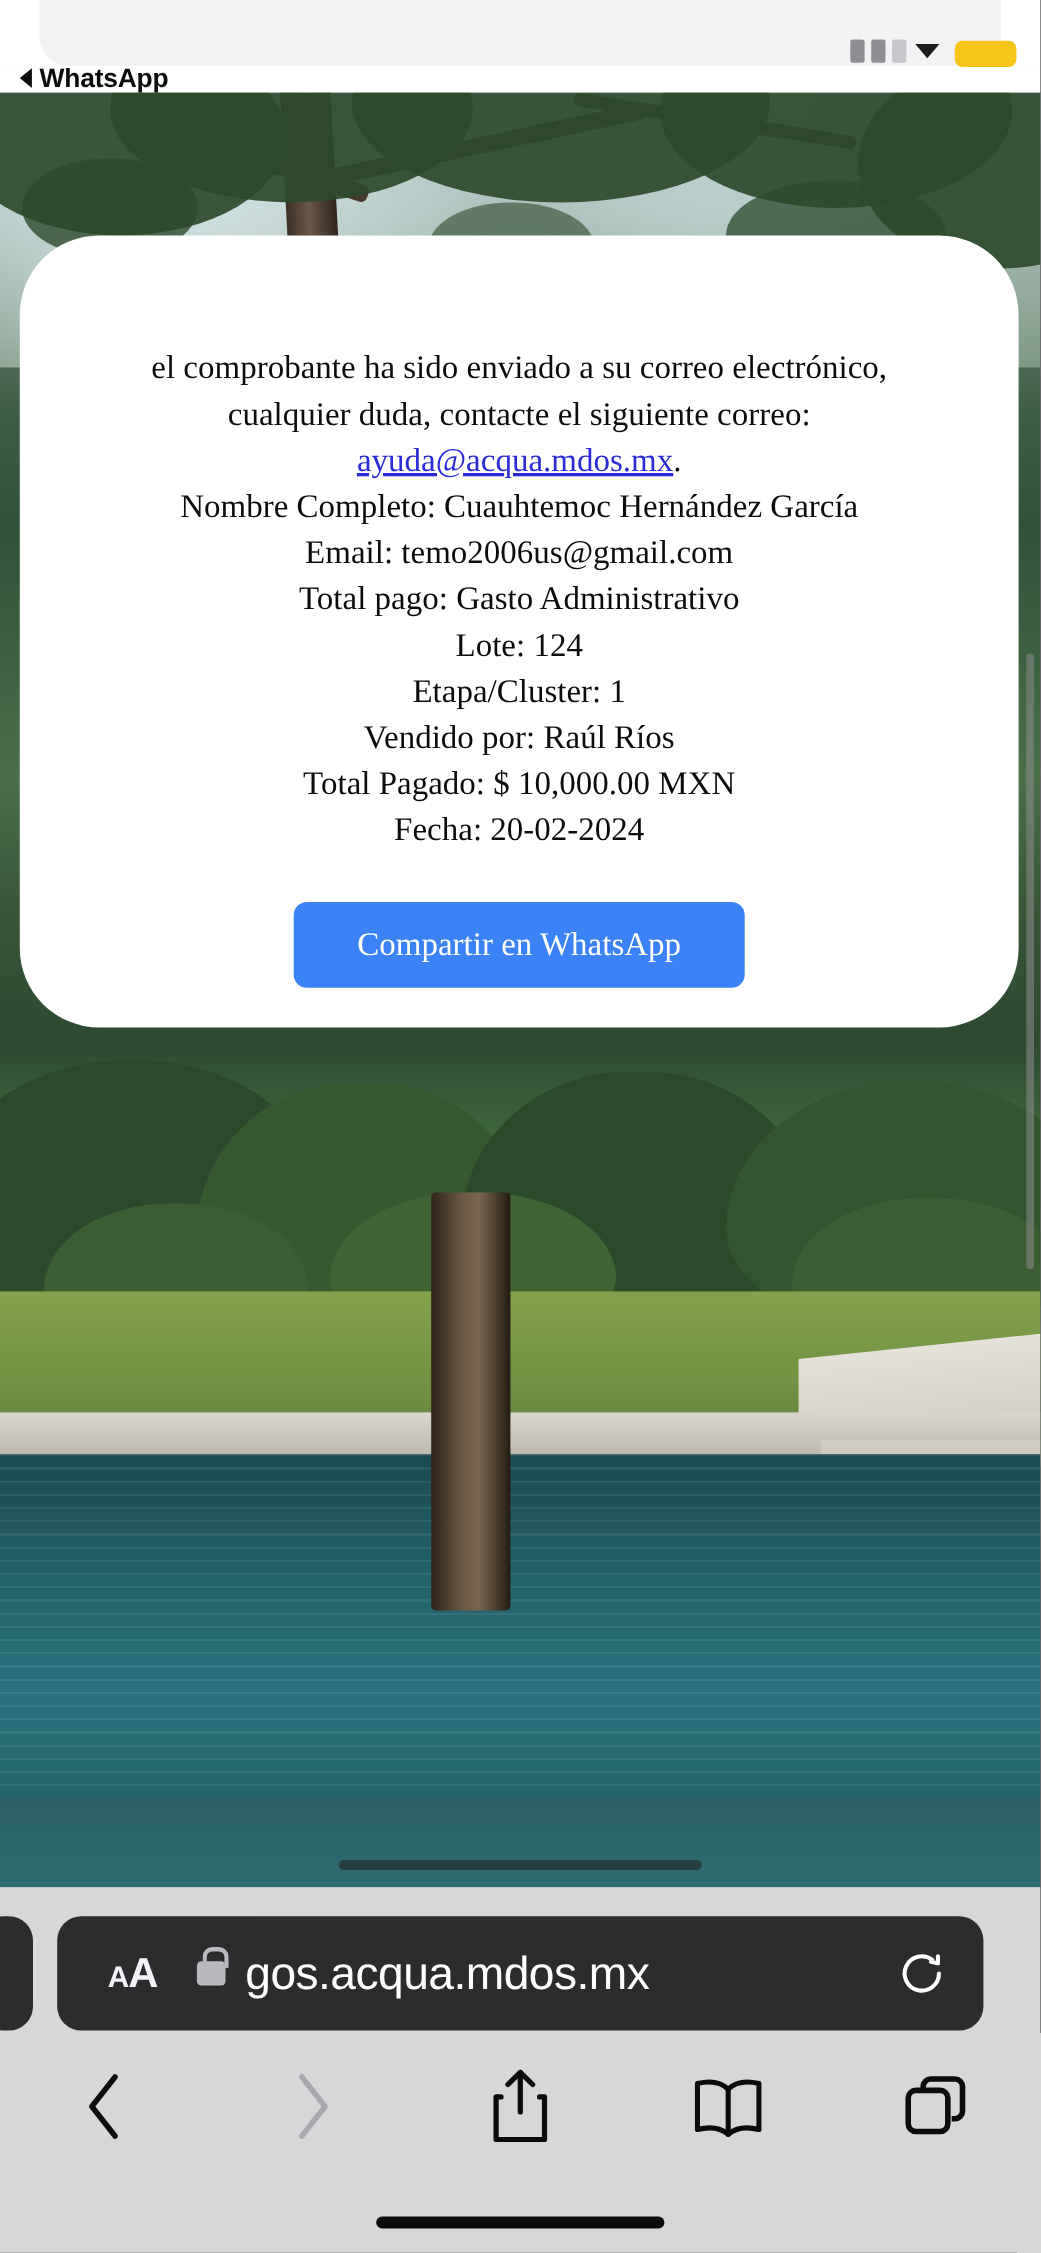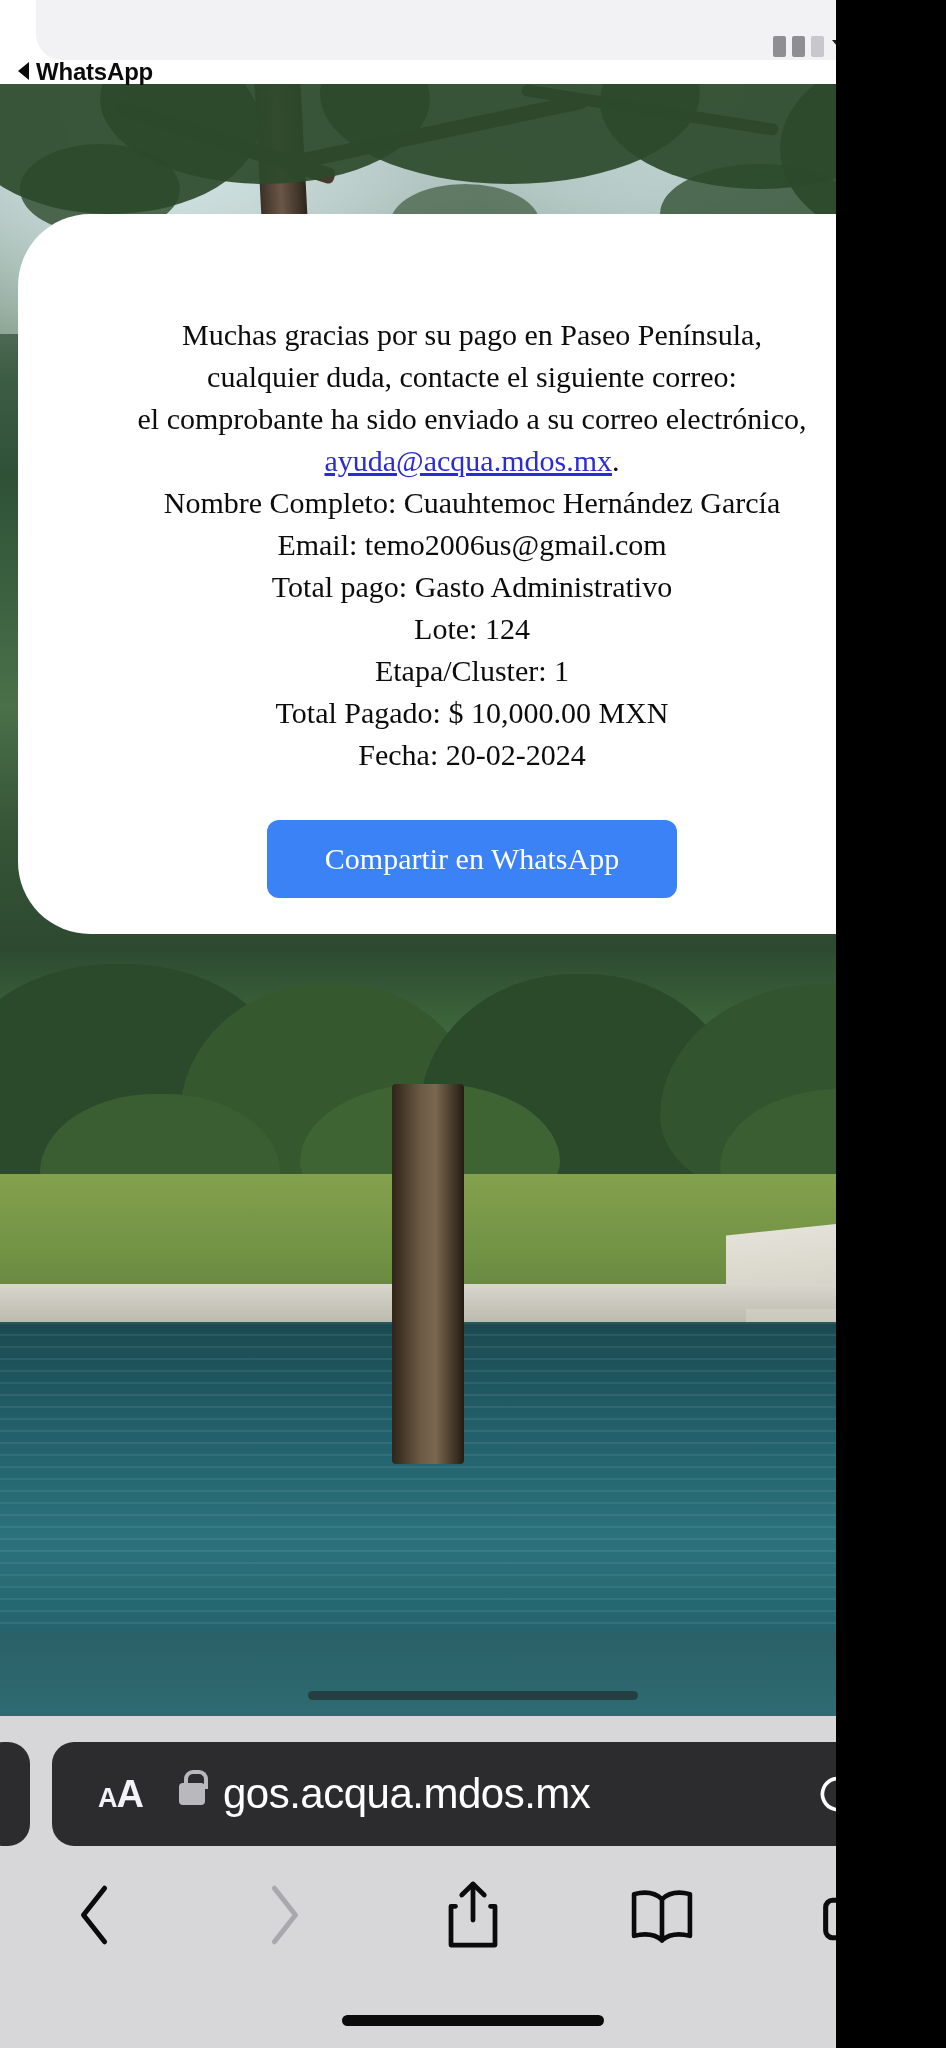--- a/index.html
+++ b/index.html
@@ -4,21 +4,21 @@
 <style>
   * { box-sizing: border-box; margin: 0; padding: 0; }
   html, body {
     width: 946px; height: 2048px;
     font-family: "Liberation Sans", sans-serif;
     background: #000;
     overflow: hidden;
   }
   .phone {
     position: relative;
-    width: 836px; height: 2048px;
+    width: 946px; height: 2048px;
     background: #e9e9eb;
     overflow: hidden;
   }
 
   
   .top-banner {
     position: absolute; top: 0; left: 0; width: 946px; height: 62px;
     background: #fff;
     overflow: hidden;
   }
@@ -326,30 +326,30 @@
       <div class="lawn"></div>
       <div class="pool-edge-wall"></div>
       <div class="pool-coping"></div>
       <div class="deck-right"></div>
       <div class="pool"></div>
       <div class="pool-reflect"></div>
     </div>
 
     <div class="card">
       <div class="card-body">
-        <p class="intro">Muchas gracias por su pago en Paseo Península,</p>
+        <p class="intro">el comprobante ha sido enviado a su correo electrónico,</p>
         <p class="intro">cualquier duda, contacte el siguiente correo:</p>
-        <p class="intro">el comprobante ha sido enviado a su correo electrónico,</p>
         <p><a class="mail" href="#">ayuda@acqua.mdos.mx</a><span>.</span></p>
         <div class="details">
           <div>Nombre Completo: Cuauhtemoc Hernández García</div>
           <div>Email: temo2006us@gmail.com</div>
           <div>Total pago: Gasto Administrativo</div>
           <div>Lote: 124</div>
           <div>Etapa/Cluster: 1</div>
+          <div>Vendido por: Raúl Ríos</div>
           <div>Total Pagado: $ 10,000.00 MXN</div>
           <div>Fecha: 20-02-2024</div>
         </div>
         <button class="share-btn">Compartir en WhatsApp</button>
       </div>
     </div>
 
     <div class="page-scrollbar"></div>
     <div class="photo-handle"></div>
   </div>

